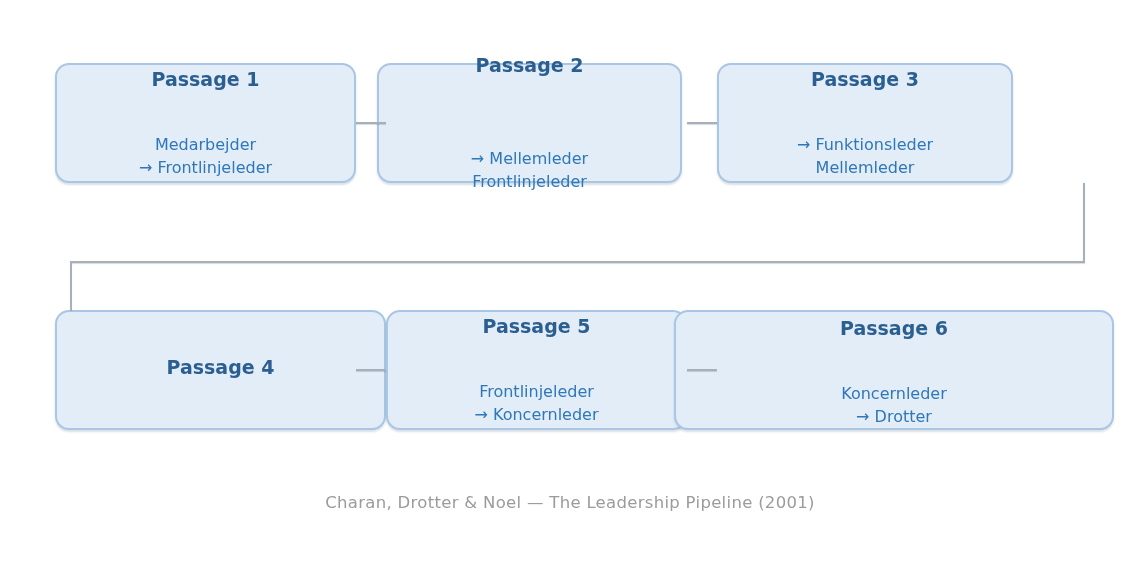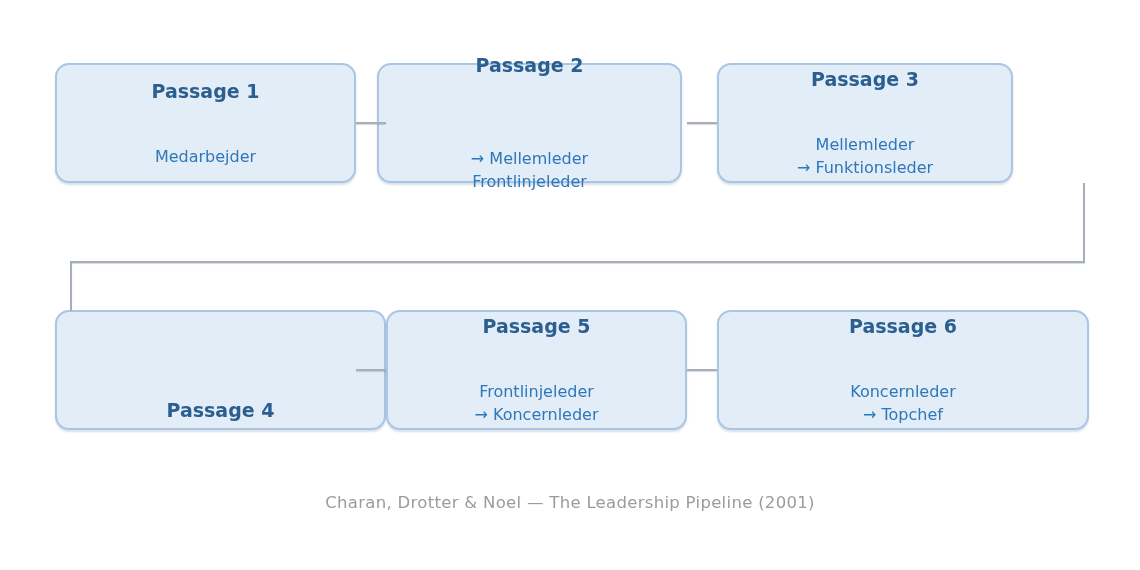--- a/index.html
+++ b/index.html
@@ -46,23 +46,23 @@
   .box .sub{
     font-size:16px;
     color:var(--subtitle-text);
     line-height:23px;
     text-align:center;
     margin-top:36px;
   }
   #box1{left:55px;  top:63px;  width:301px;}
   #box2{left:377px; top:63px;  width:305px;gap:28px;}
   #box3{left:717px; top:63px;  width:296px;}
-  #box4{left:55px;  top:310px; width:331px;justify-content:flex-end;}
+  #box4{left:55px;  top:310px; width:331px;}
   #box5{left:386px; top:310px; width:301px;}
-  #box6{left:717px; top:310px; width:372px;}
+  #box6{left:674px; top:310px; width:440px;justify-content:flex-end;}
   .conn{
     position:absolute;
     background:var(--connector);
     box-shadow:0 1px 1px rgba(0,0,0,0.15);
   }
   .conn.h{height:2px;}
   .conn.v{width:2px;}
   #conn-1-2{left:356px; top:122px; width:30px;}
   #conn-2-3{left:687px; top:122px; width:30px;}
   #conn-4-5{left:356px; top:369px; width:30px;}
@@ -83,56 +83,57 @@
 </style>
 </head>
 <body>
 
 <div class="stage">
 
   <div class="box" id="box1">
     <div class="title">Passage 1</div>
     <div class="sub">
       <div>Medarbejder</div>
+      <div>→ Frontlinjeleder</div>
     </div>
   </div>
 
   <div class="box" id="box2">
     <div class="title">Passage 2</div>
     <div class="sub">
       <div>→ Mellemleder</div>
       <div>Frontlinjeleder</div>
     </div>
   </div>
 
   <div class="box" id="box3">
     <div class="title">Passage 3</div>
     <div class="sub">
+      <div>→ Funktionsleder</div>
       <div>Mellemleder</div>
-      <div>→ Funktionsleder</div>
     </div>
   </div>
 
   <div class="box" id="box4">
     <div class="title">Passage 4</div>
   </div>
 
   <div class="box" id="box5">
     <div class="title">Passage 5</div>
     <div class="sub">
       <div>Frontlinjeleder</div>
       <div>→ Koncernleder</div>
     </div>
   </div>
 
   <div class="box" id="box6">
     <div class="title">Passage 6</div>
     <div class="sub">
       <div>Koncernleder</div>
-      <div>→ Topchef</div>
+      <div>→ Drotter</div>
     </div>
   </div>
 
   <div class="conn h" id="conn-1-2"></div>
   <div class="conn h" id="conn-2-3"></div>
   <div class="conn h" id="conn-4-5"></div>
   <div class="conn h" id="conn-5-6"></div>
   <div class="conn v" id="wrap-down-right"></div>
   <div class="conn h" id="wrap-across"></div>
   <div class="conn v" id="wrap-down-left"></div>

